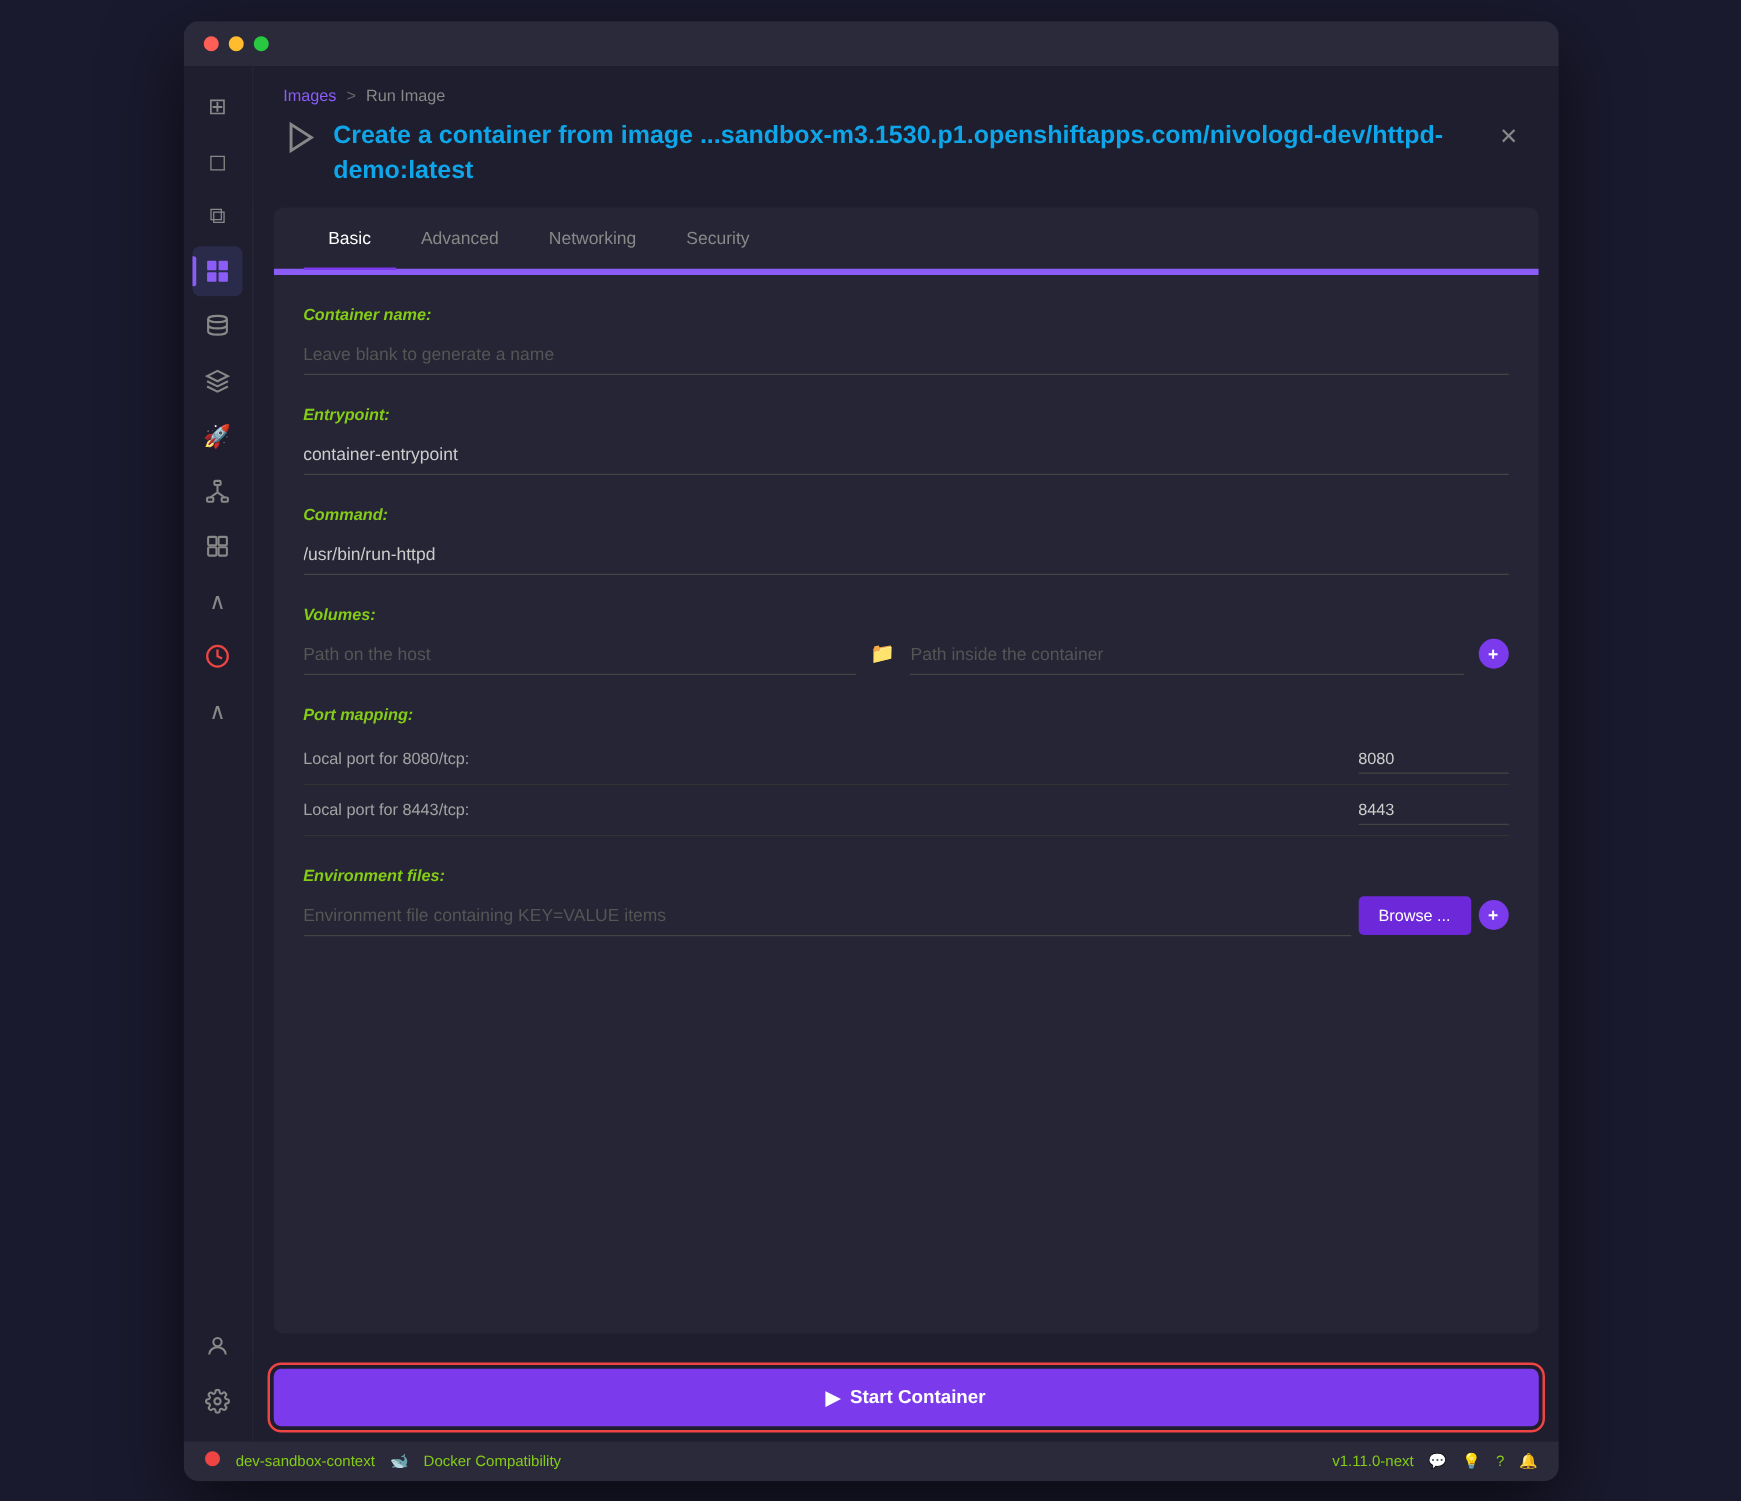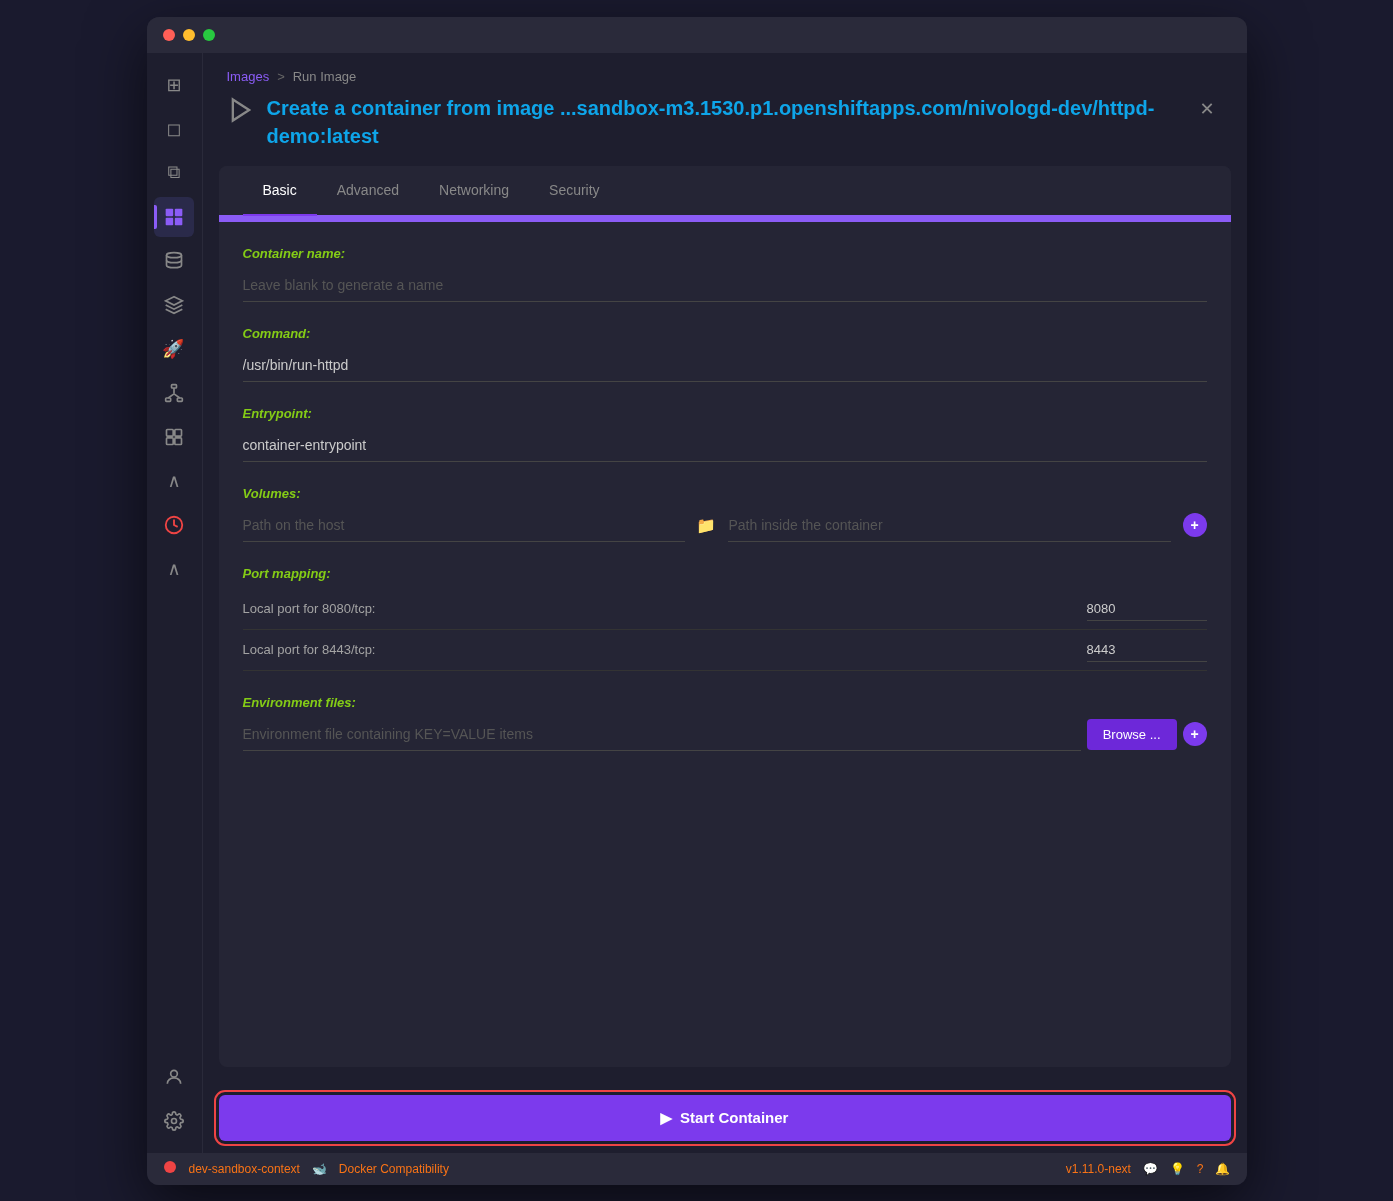--- a/index.html
+++ b/index.html
@@ -130,21 +130,21 @@
       margin: 0 16px 16px;
       border-radius: 8px;
       overflow: hidden;
       display: flex;
       flex-direction: column;
     }
     .tabs {
       display: flex;
       gap: 0;
       padding: 0 24px;
-      border-bottom: 7px solid #8b5cf6;
+      border-bottom: 5px solid #8b5cf6;
       background: #252535;
     }
     .tab {
       padding: 16px 20px;
       font-size: 14px;
       color: #888;
       cursor: pointer;
       position: relative;
       border-bottom: 2px solid transparent;
       margin-bottom: -1px;
@@ -277,21 +277,21 @@
       outline-offset: 3px;
     }
     .statusbar {
       height: 32px;
       background: #2a2a3a;
       display: flex;
       align-items: center;
       justify-content: space-between;
       padding: 0 16px;
       font-size: 12px;
-      color: #f97316;
+      color: #84cc16;
     }
     .statusbar-left { display: flex; align-items: center; gap: 12px; }
     .statusbar-right { display: flex; align-items: center; gap: 12px; }
   </style>
 </head>
 <body>
 
 <div class="window">
 
   <div class="titlebar">
@@ -401,28 +401,28 @@
         </div>
 
         <div class="form-area">
 
           <div class="form-group">
             <label class="form-label">Container name:</label>
             <input class="form-input" type="text" placeholder="Leave blank to generate a name" style="">
           </div>
 
           <div class="form-group">
+            <label class="form-label">Entrypoint:</label>
+            <input class="form-input" type="text" value="container-entrypoint" placeholder="container-entrypoint" style="">
+            
+          </div>
+
+          <div class="form-group">
             <label class="form-label">Command:</label>
             <input class="form-input" type="text" value="/usr/bin/run-httpd" style="">
-            
-          </div>
-
-          <div class="form-group">
-            <label class="form-label">Entrypoint:</label>
-            <input class="form-input" type="text" value="container-entrypoint" placeholder="container-entrypoint" style="">
             
           </div>
 
           <div class="form-group">
             <label class="form-label">Volumes:</label>
             <div class="volumes-row">
               <input class="volumes-input" type="text" placeholder="Path on the host" style="">
               <span class="folder-icon">📁</span>
               <input class="volumes-input" type="text" placeholder="Path inside the container" style="">
               <div class="add-btn">+</div>

